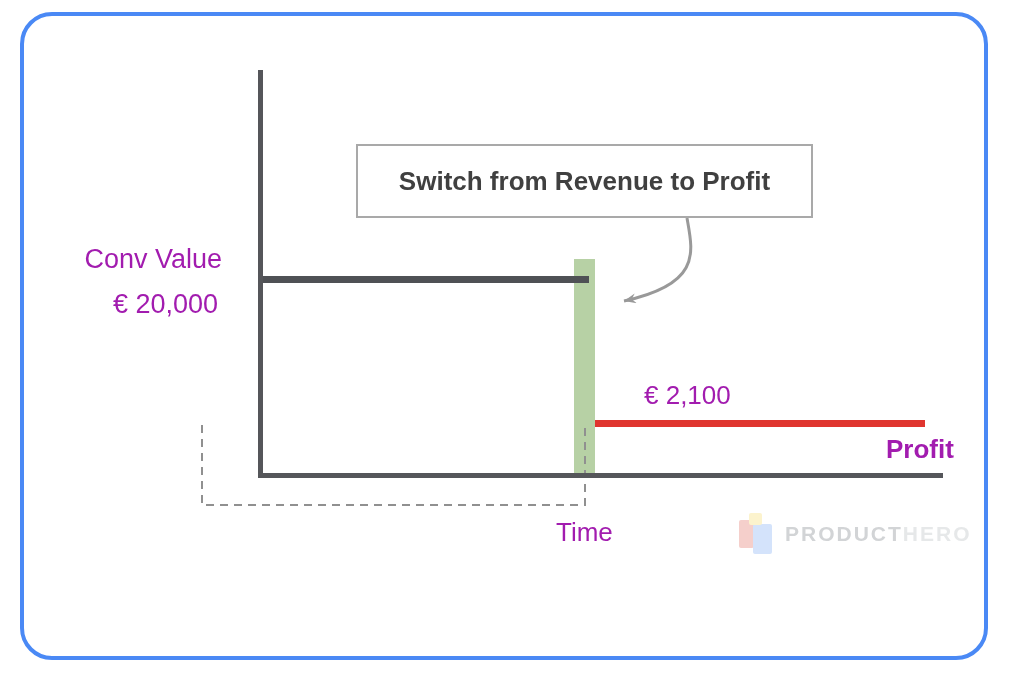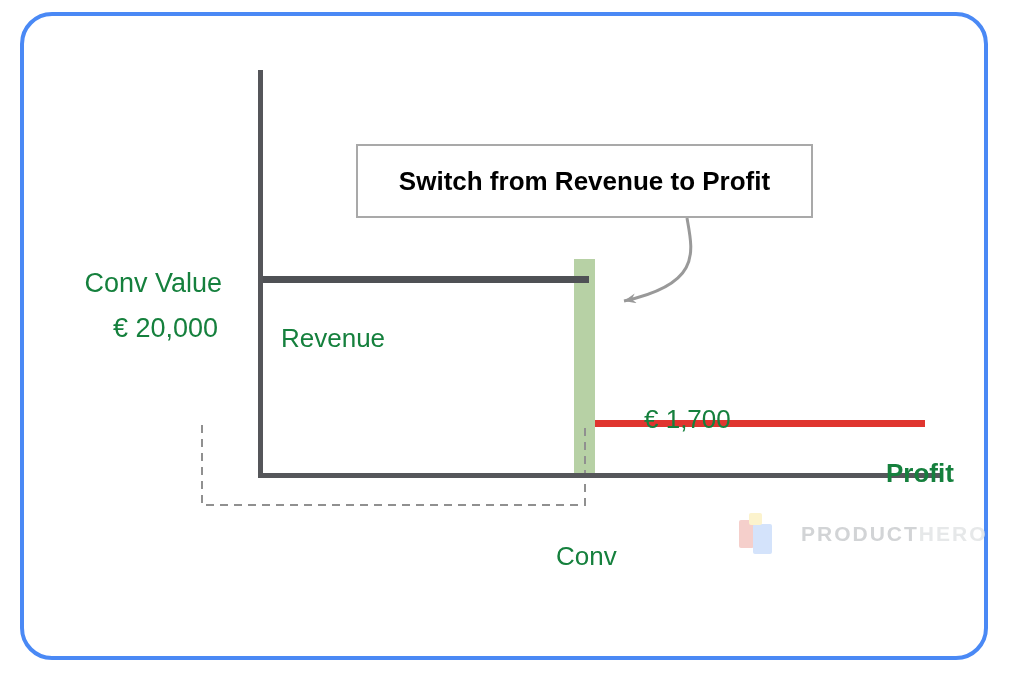--- a/index.html
+++ b/index.html
@@ -16,49 +16,48 @@
     left: 20px; top: 12px;
     width: 968px; height: 648px;
     border: 4px solid #4a89f5;
     border-radius: 32px;
     box-sizing: border-box;
     background: #ffffff;
   }
   .diagram-svg { position: absolute; left: 0; top: 0; width: 1024px; height: 680px; }
   .lbl {
     position: absolute;
-    color: #15803d;
+    color: #a21caf;
     font-size: 26px;
     line-height: 1.2;
     white-space: nowrap;
-    margin-top: 24px;
   }
   .y-axis-title { left: 30px; top: 243px; width: 192px; text-align: right; font-size: 27px; }
   .y-axis-value { left: 26px; top: 288px; width: 192px; text-align: right; font-size: 27px; }
   .revenue-label { left: 281px; top: 299px; }
   .profit-value  { left: 644px; top: 380px; }
   .profit-label  { left: 886px; top: 434px; font-weight: bold; }
   .time-label    { left: 556px; top: 517px; }
   .lookback-label{ left: 198px; top: 580px; font-size: 25px; }
   .callout {
     position: absolute;
     left: 356px; top: 144px;
     width: 457px; height: 74px;
     background: #ffffff;
     border: 2px solid #a9a9a9;
     box-sizing: border-box;
     display: flex; align-items: center; justify-content: center;
-    font-size: 26px; font-weight: 700; color: #000000;
+    font-size: 26px; font-weight: 700; color: #404040;
     white-space: nowrap;
   }
   .watermark {
     position: absolute;
     left: 737px; top: 511px;
     height: 46px;
-    display: flex; align-items: center; gap: 24px;
+    display: flex; align-items: center; gap: 8px;
   }
   .wm-logo { position: relative; width: 40px; height: 46px; }
   .wm-block { position: absolute; border-radius: 2px; }
   .wm-red    { left: 2px;  top: 9px;  width: 15px; height: 28px; }
   .wm-blue   { left: 16px; top: 13px; width: 19px; height: 30px; }
   .wm-yellow { left: 12px; top: 2px;  width: 13px; height: 12px; }
   .wm-text { font-size: 21px; font-weight: 700; letter-spacing: 2px; white-space: nowrap; }
   .wm-product { color: #d2d4d6; }
   .wm-hero { color: #e6e8e9; }
 </style>
@@ -86,25 +85,24 @@
     <line x1="595" y1="423.5" x2="925" y2="423.5" stroke-width="7" stroke="#e0352f"></line>
 
     <path d="M687,218 C693,252 702,284 624,301" fill="none" stroke-width="3" marker-end="url(#arrowhead)" stroke="#999999"></path>
   </svg>
 
   <div class="callout">Switch from Revenue to Profit</div>
 
   <div class="lbl y-axis-title">Conv Value</div>
   <div class="lbl y-axis-value">€ 20,000</div>
 
-  <div class="lbl revenue-label">Revenue</div>
-  <div class="lbl profit-value">€ 1,700</div>
+  <div class="lbl profit-value">€ 2,100</div>
   <div class="lbl profit-label">Profit</div>
 
-  <div class="lbl time-label">Conv</div>
+  <div class="lbl time-label">Time</div>
 
   <div class="watermark">
     <div class="wm-logo">
       <div class="wm-block wm-red" style="background: rgb(245, 207, 203);"></div>
       <div class="wm-block wm-blue" style="background: rgb(212, 227, 251);"></div>
       <div class="wm-block wm-yellow" style="background: rgb(252, 243, 205);"></div>
     </div>
     <div class="wm-text">
       <span class="wm-product">PRODUCT</span><span class="wm-hero">HERO</span>
     </div>

